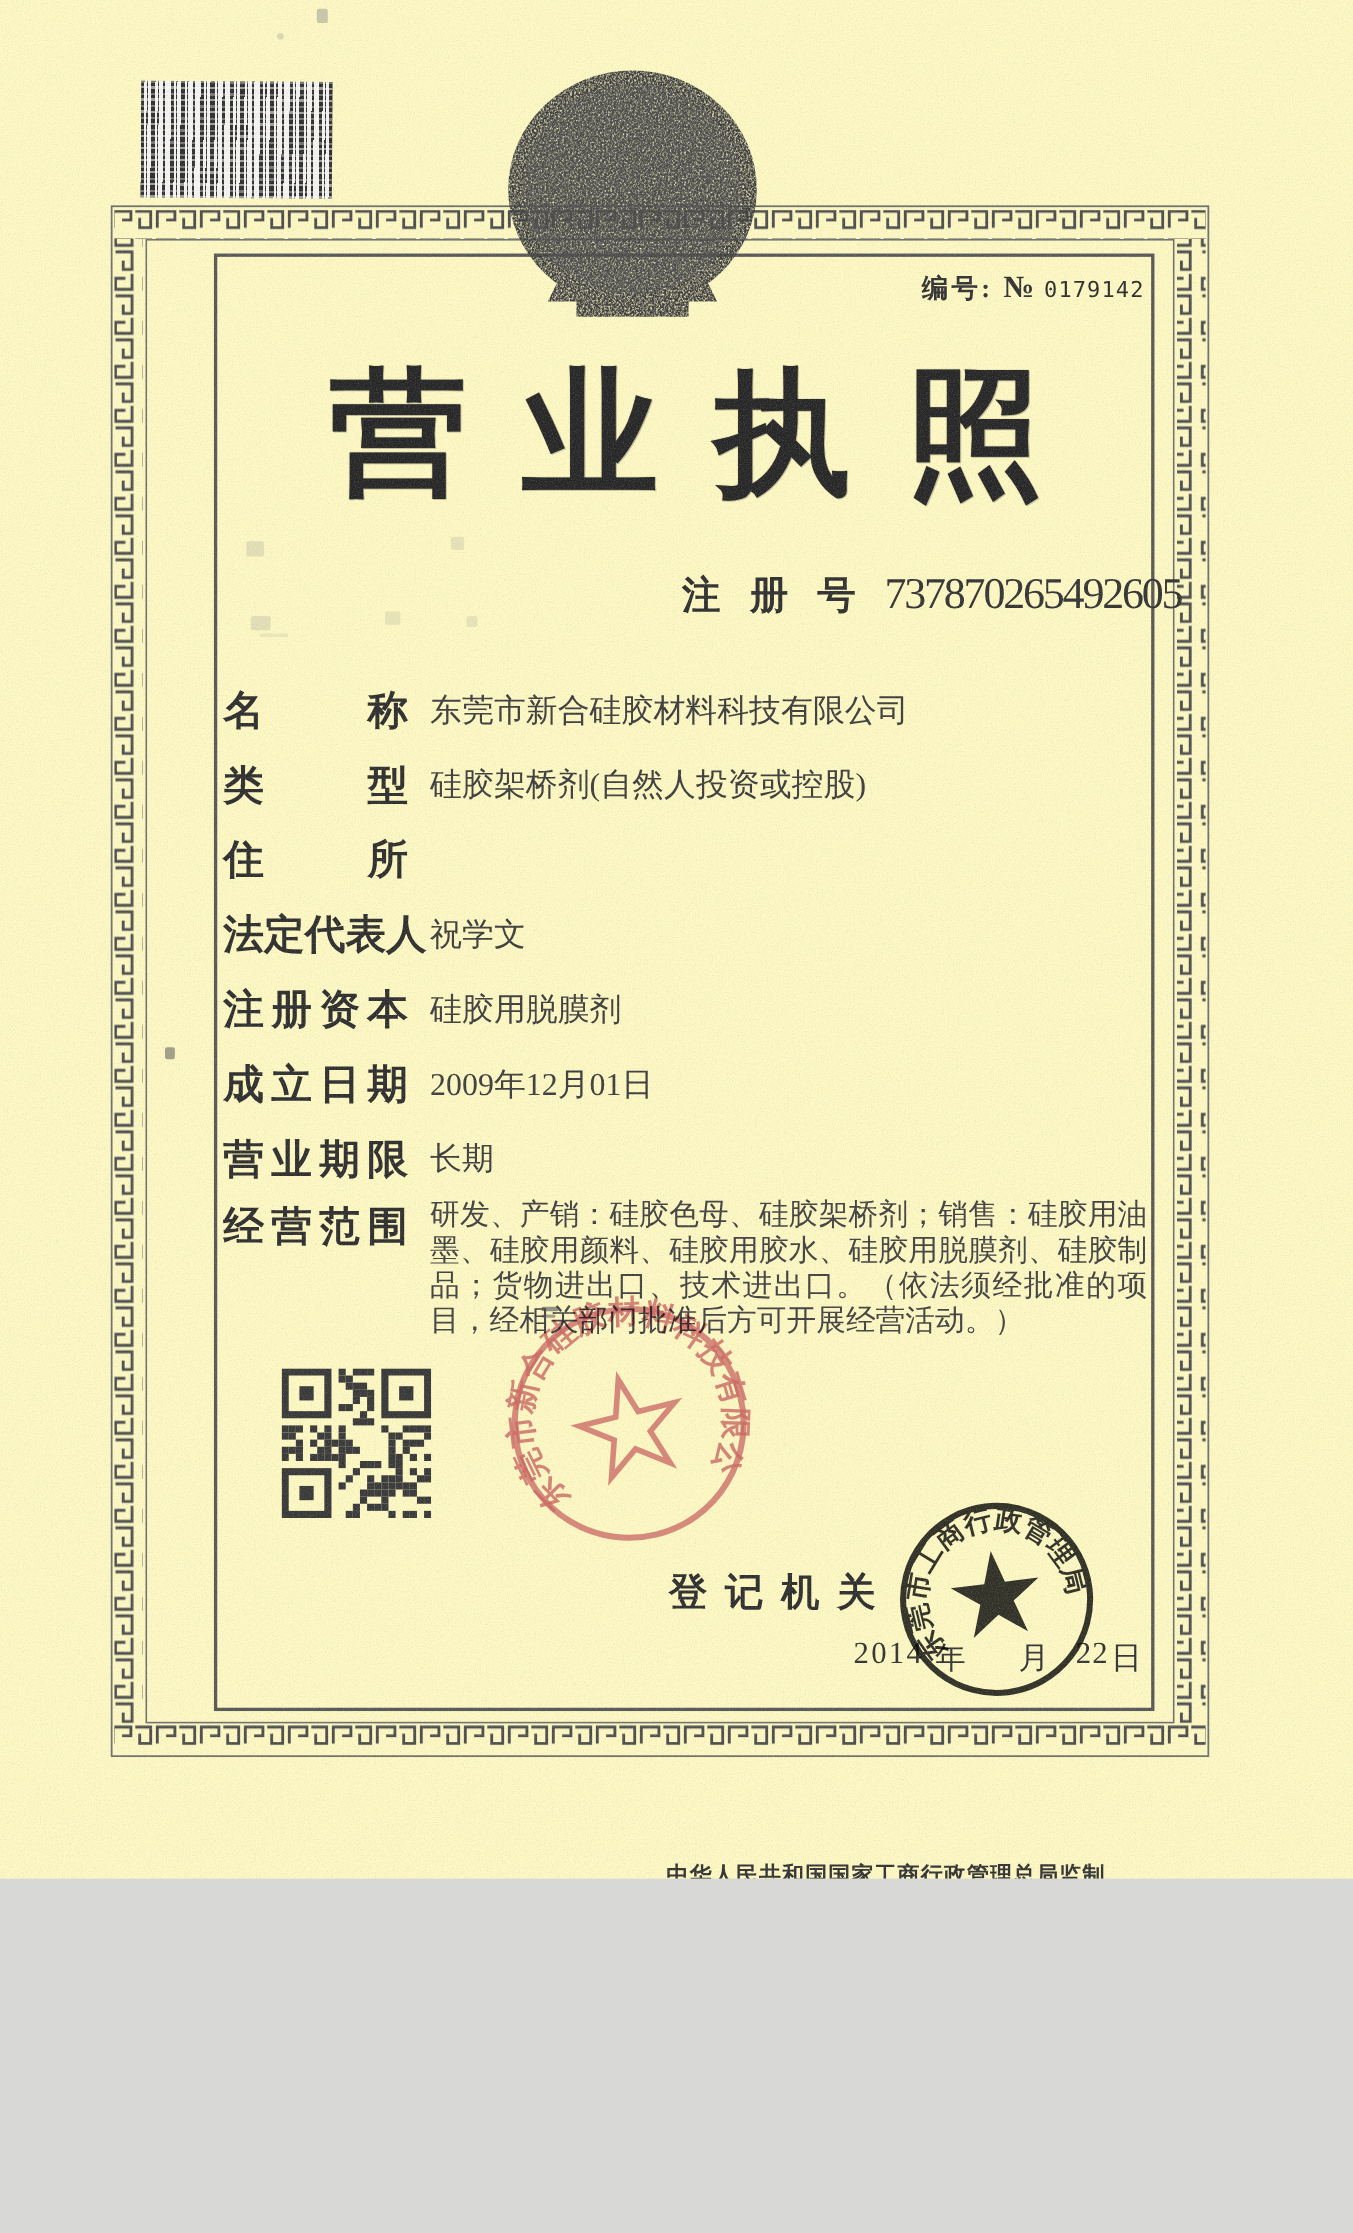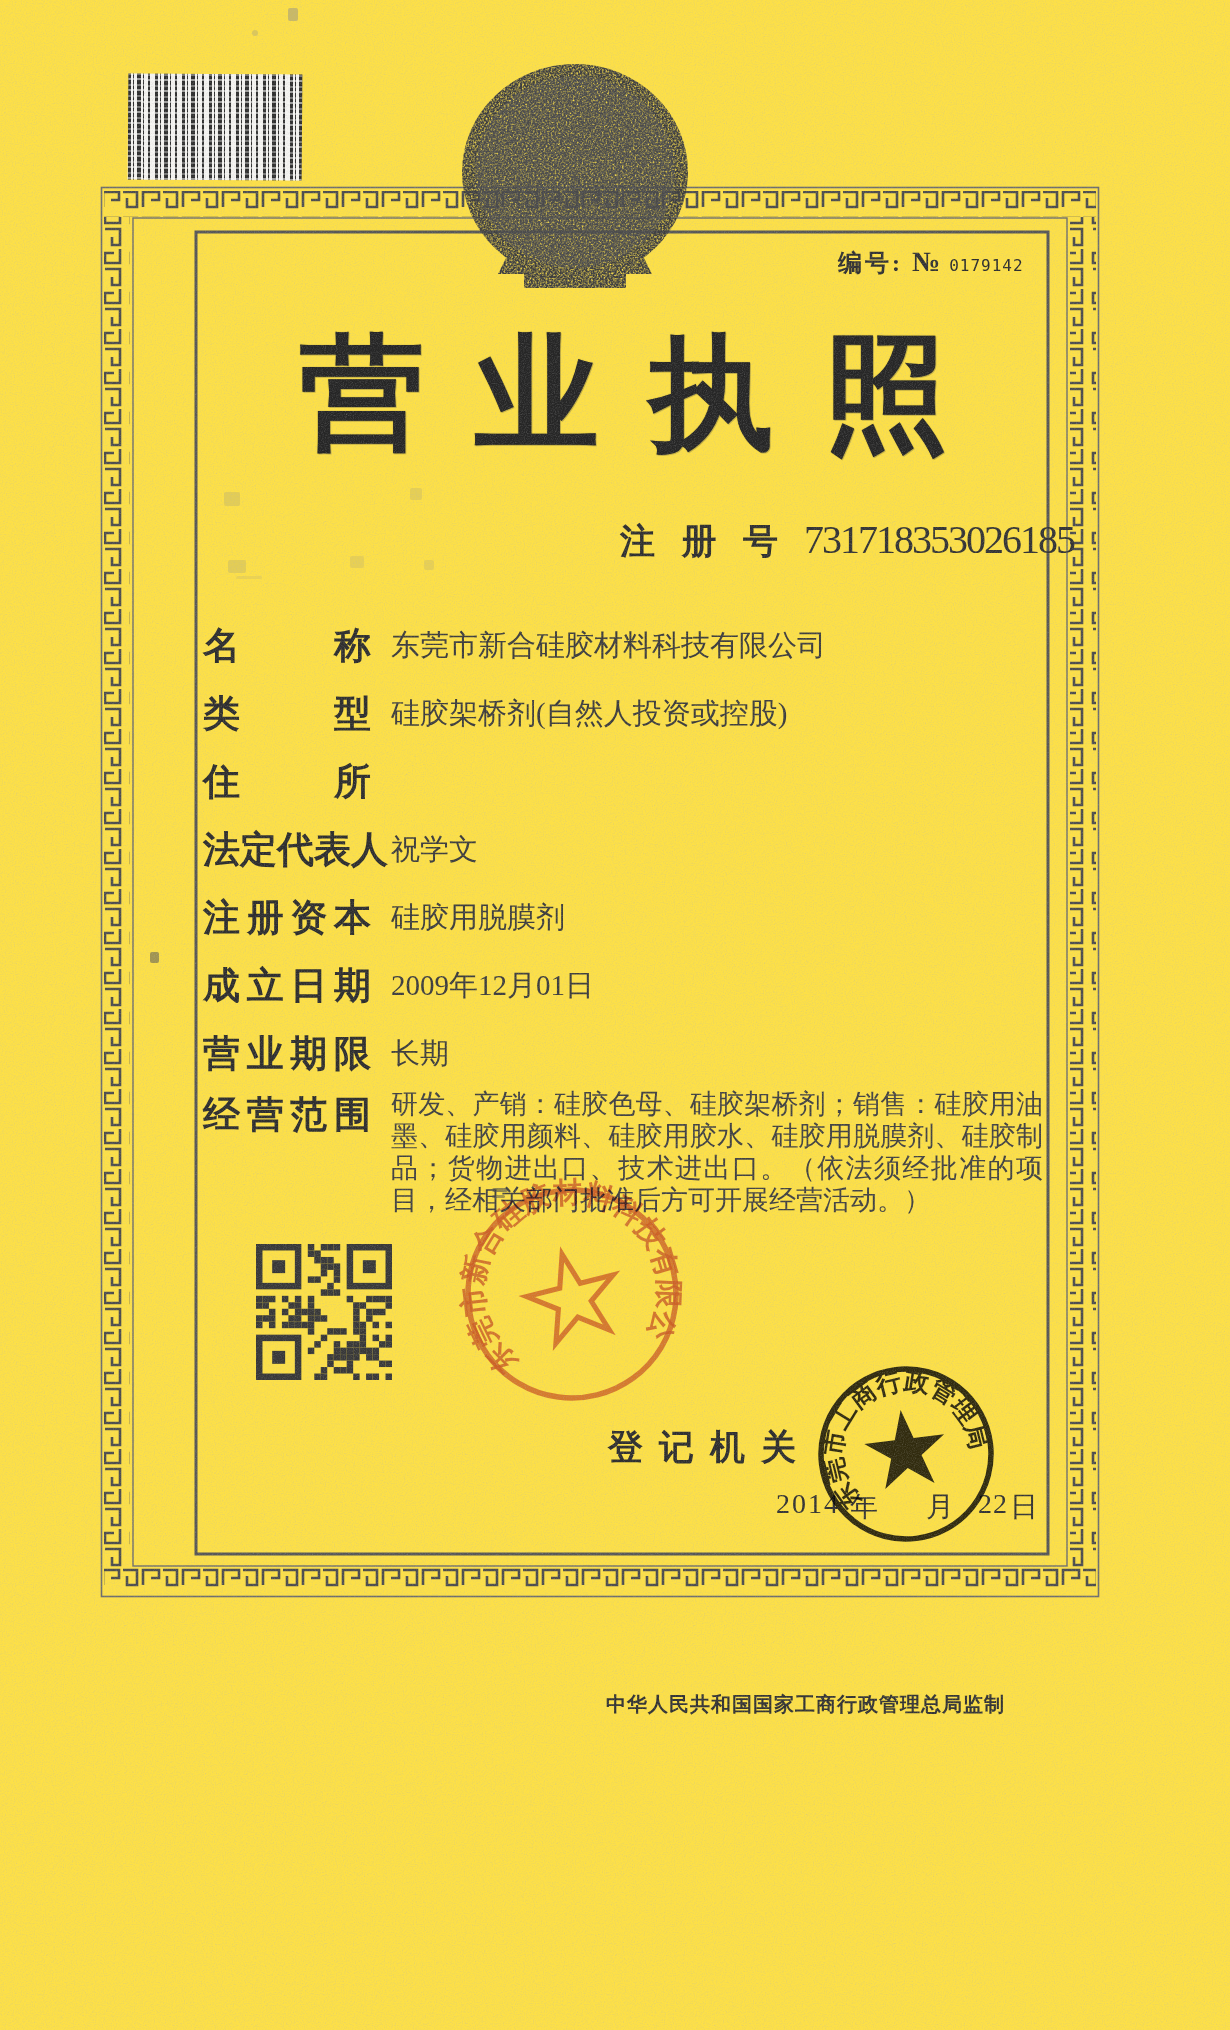--- a/index.html
+++ b/index.html
@@ -1,19 +1,19 @@
 <!DOCTYPE html>
 <html><head>
 <meta charset="utf-8">
 <style>
   html,body{margin:0;padding:0;}
   body{background:#d8d8d6;}
   .page{
-    position:relative; width:1230px; height:2030px; overflow:hidden;
-    background:#fde047;
+    position:relative; width:1230px; height:1708px; overflow:hidden;
+    background:#fef9c3;
     font-family:"Liberation Serif","DejaVu Serif",serif;
     color:#3a3a3a;
   }
   
   .noise{position:absolute;left:0;top:0;z-index:50;pointer-events:none;opacity:.55;}
 
   
   .barcode{
     position:absolute;left:128px;top:74px;width:174px;height:106px;z-index:3;
     background:
@@ -28,21 +28,21 @@
   
   .frame{position:absolute;left:100px;top:186px;z-index:2;}
 
   
   .serial{
     position:absolute;left:838px;top:246px;z-index:5;
     display:flex;align-items:baseline;gap:9px;white-space:nowrap;color:#323232;
   }
   .serial .pfx{font-size:24px;letter-spacing:3px;font-weight:600;}
   .serial .nomark{font-size:28px;font-weight:700;}
-  .serial .num{font-family:"DejaVu Sans Mono","Liberation Mono",monospace;font-size:16px;letter-spacing:1px;color:#2d2d2d;}
+  .serial .num{font-family:"DejaVu Sans Mono","Liberation Mono",monospace;font-size:20px;letter-spacing:1px;color:#2d2d2d;}
 
   
   .title-wrap{position:absolute;left:198px;top:312px;width:852px;z-index:5;}
   .title{
     width:648px;margin:0 auto;font-size:124px;font-weight:700;color:#262626;
     text-shadow:0 0 1px rgba(40,40,40,.65), 1px 1px 0 rgba(60,60,60,.25);
   }
   .js-justify{display:flex;justify-content:space-between;}
 
   
@@ -155,21 +155,21 @@
         <span>照</span>
       </div>
   </div>
 
   <div class="regline">
     <span class="lbl js-justify">
         <span>注</span>
         <span>册</span>
         <span>号</span>
       </span>
-    <span class="val">731718353026185</span>
+    <span class="val">737870265492605</span>
   </div>
 
   <div class="fields">
     <div class="frow">
       <span class="flabel js-justify">
           <span>名</span>
           <span>称</span>
         </span>
       <span class="fvalue">东莞市新合硅胶材料科技有限公司</span>
     </div>

